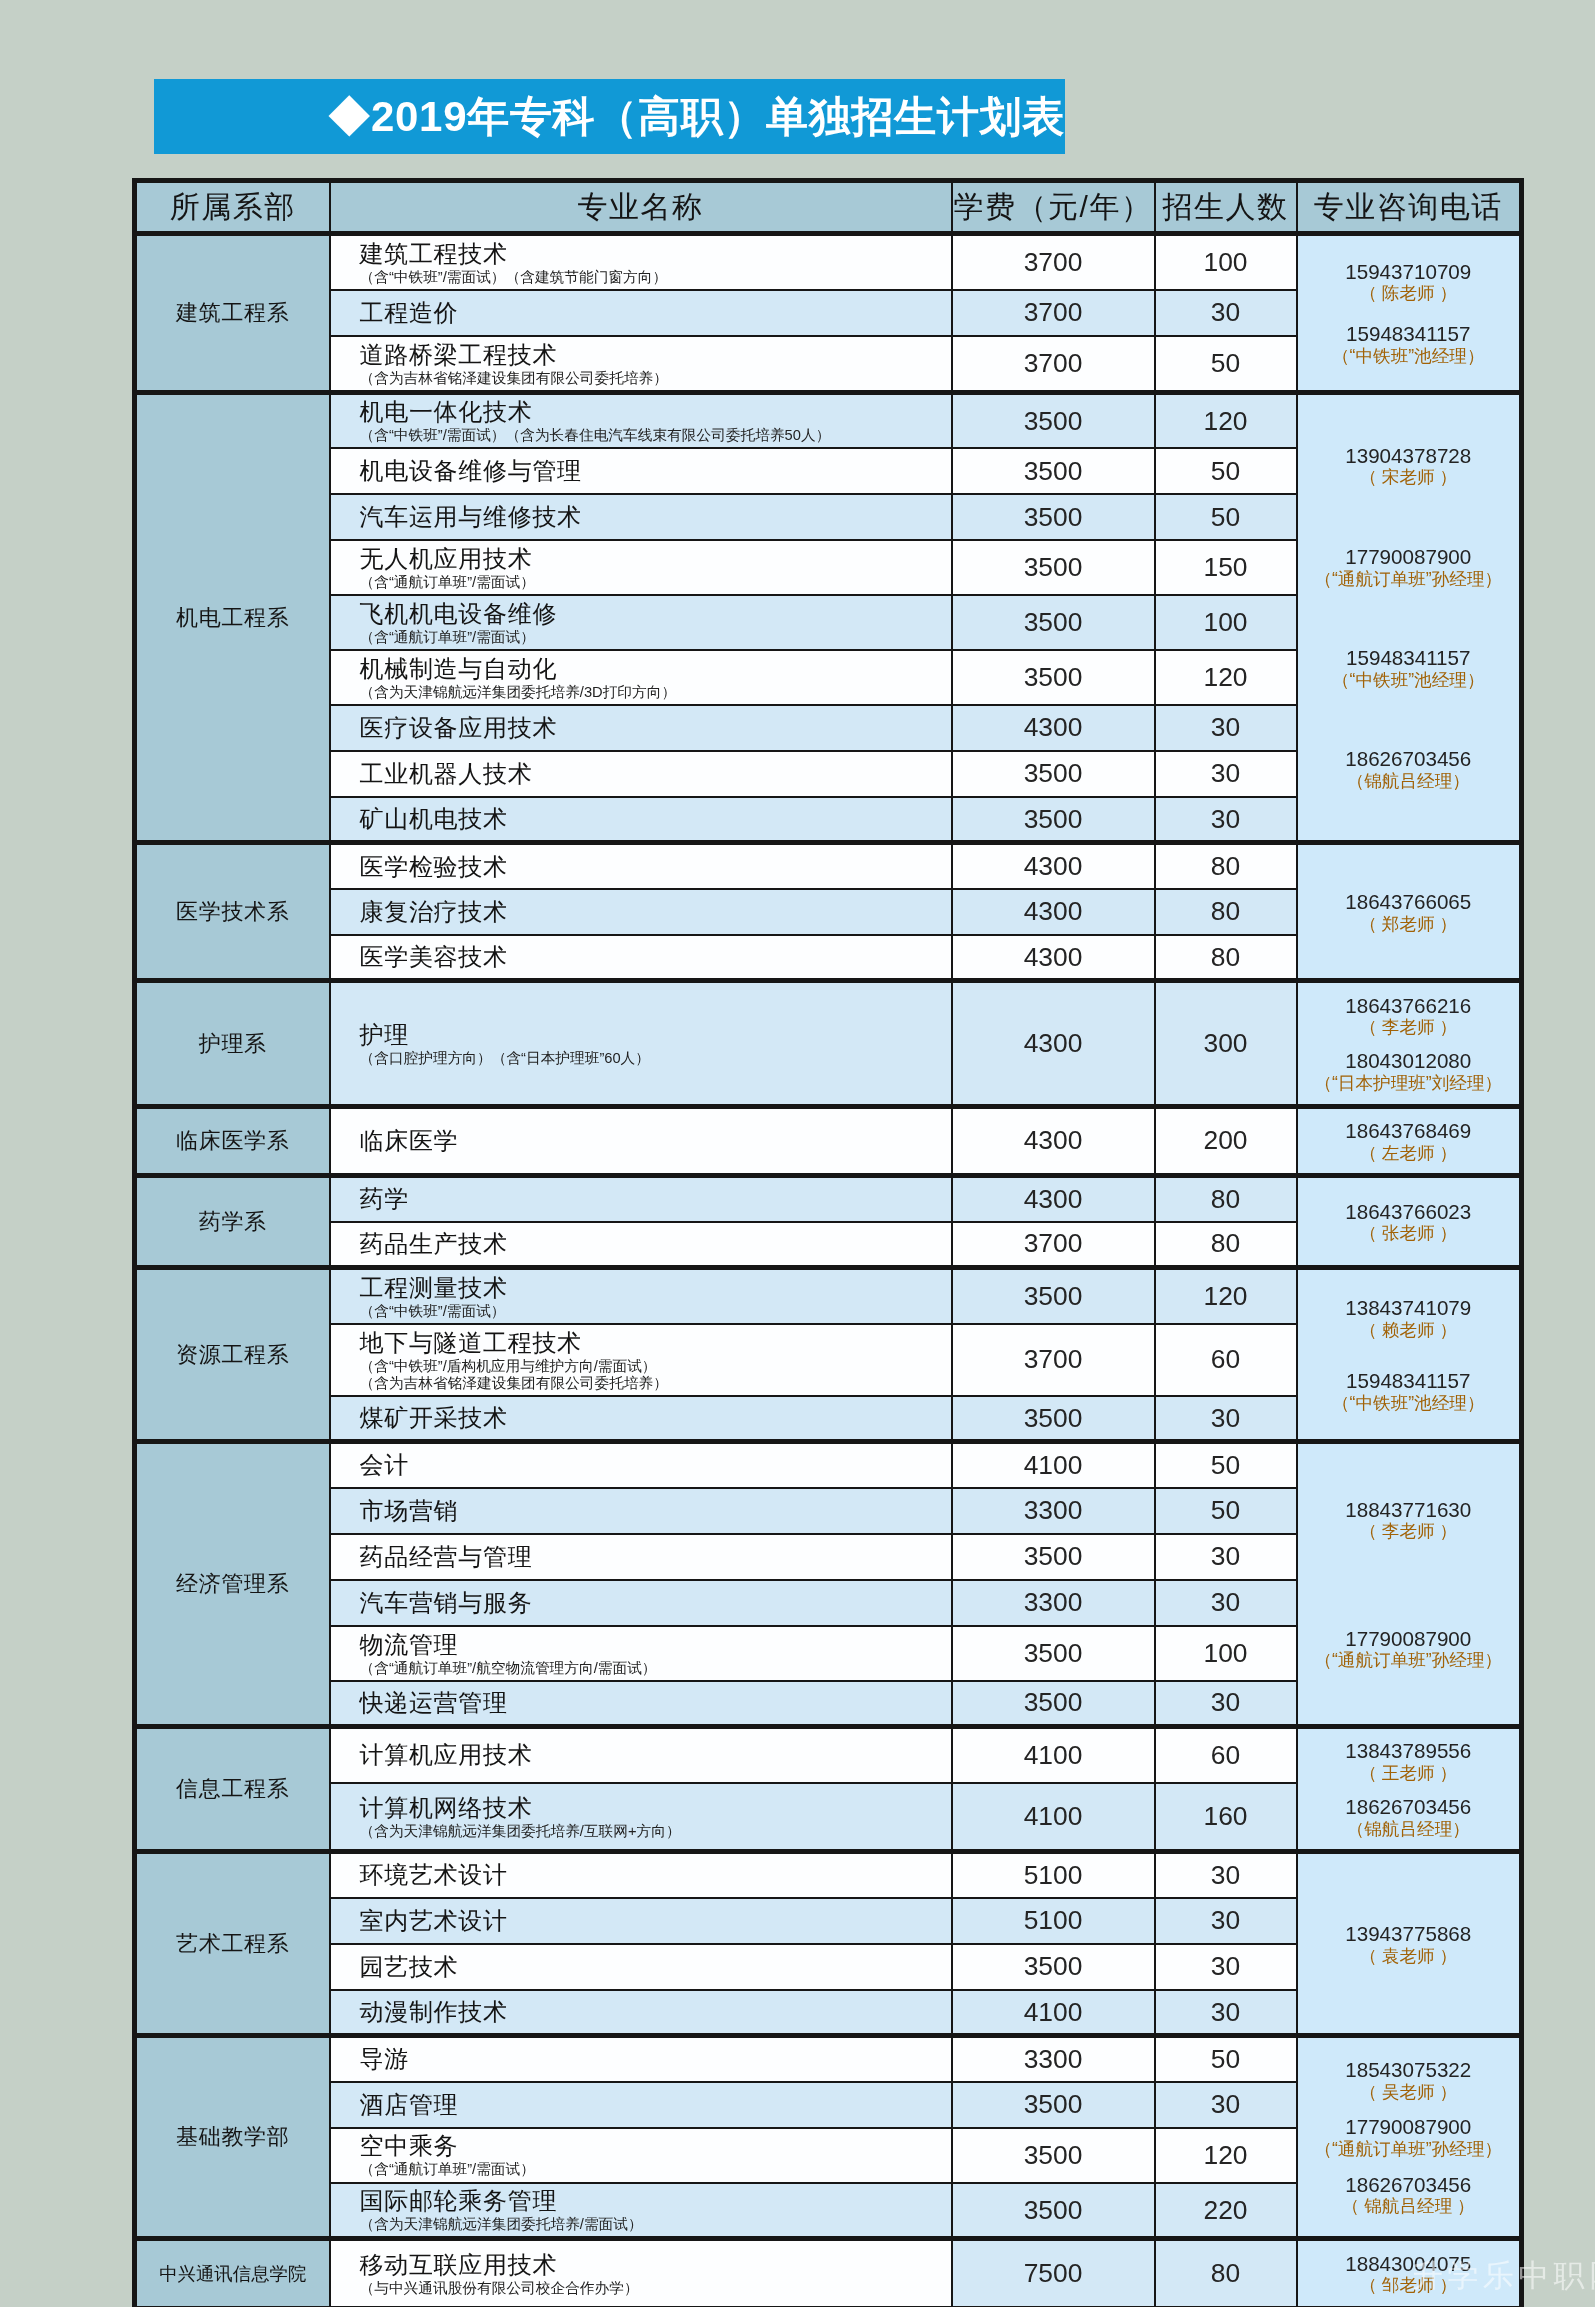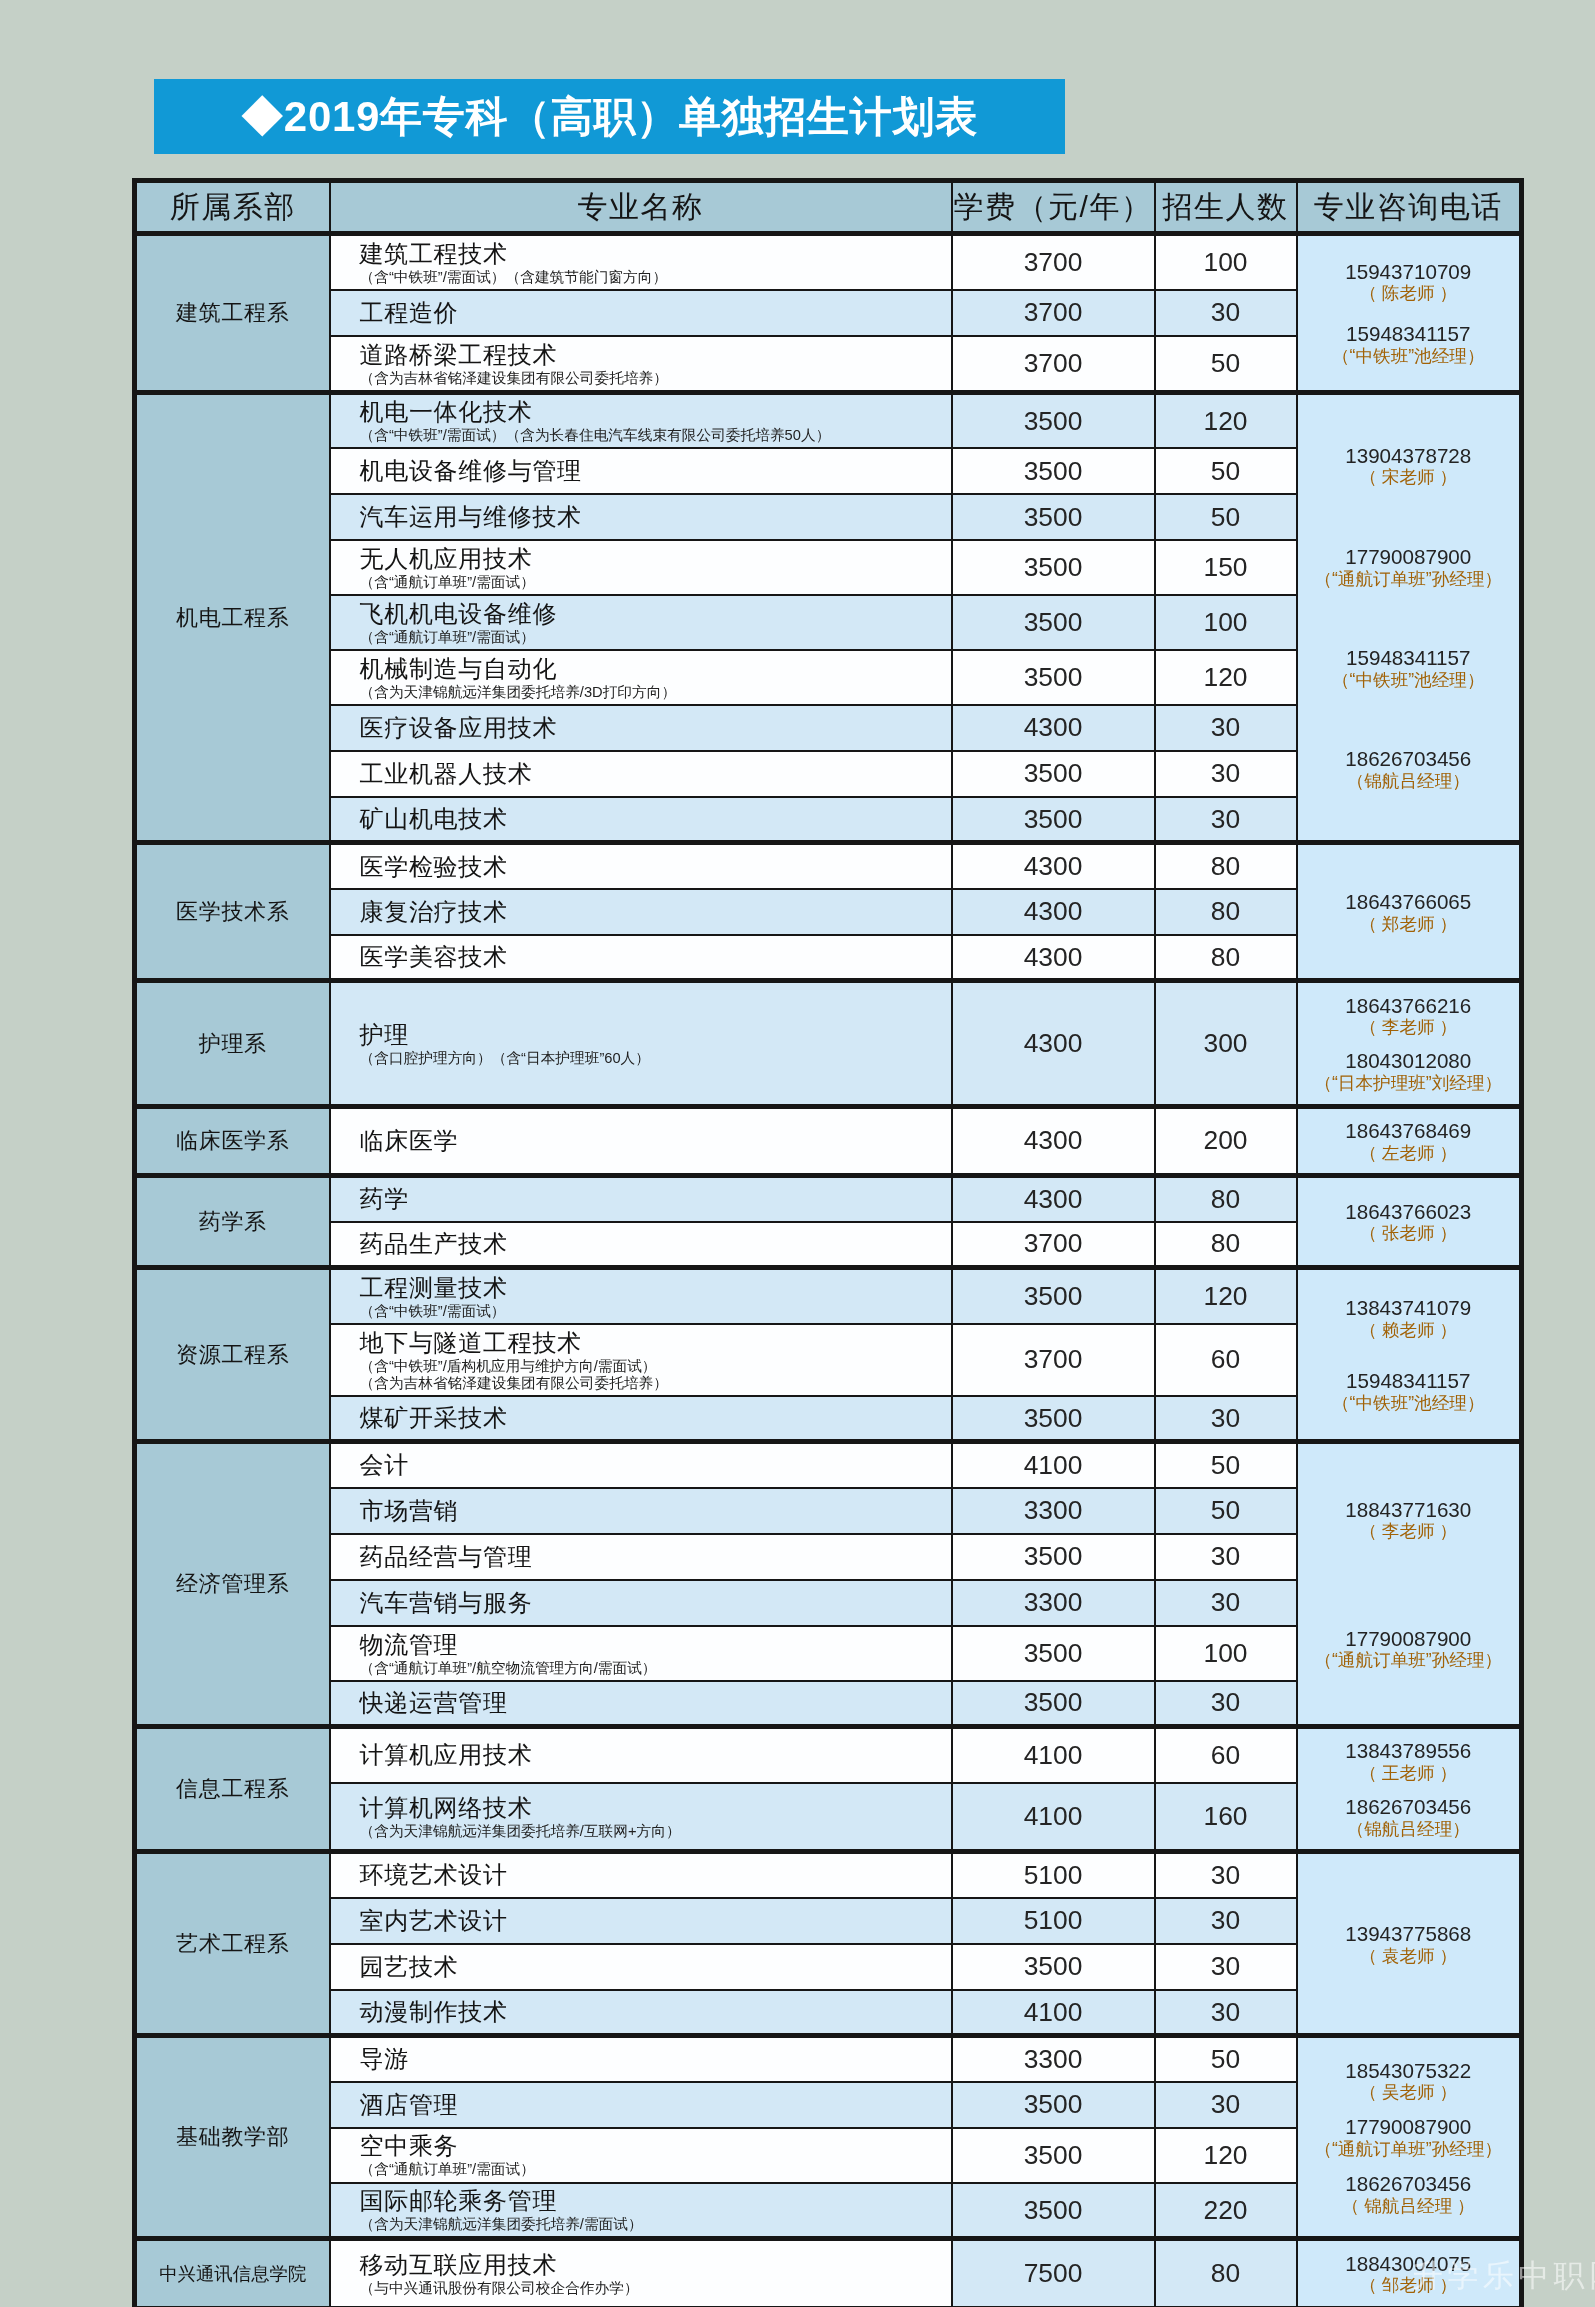--- a/index.html
+++ b/index.html
@@ -16,21 +16,21 @@
   html,body{margin:0;padding:0;}
   body{
     width:1595px;height:2307px;position:relative;overflow:hidden;
     background:var(--page-bg);
     font-family:"Liberation Sans", sans-serif;
     color:#111;
   }
   .titlebar{
     position:absolute;left:154px;top:79px;width:911px;height:75px;
     background:var(--title-bg);
-    display:flex;align-items:center;justify-content:center;
+    display:flex;align-items:center;justify-content:flex-end;
   }
   .titlebar span{
     color:var(--title-fg);font-size:42px;font-weight:bold;letter-spacing:0.7px;white-space:nowrap;
   }
   table.plan{
     position:absolute;left:132px;top:178px;width:1388px;
     border-collapse:collapse;table-layout:fixed;
     border:5.1px solid var(--line);
   }
   .plan th,.plan td{
@@ -466,21 +466,21 @@
         <td class="num bg-b">30</td>
       </tr>
       <tr class="gstart" style="height: 46px;">
         <td class="dept" rowspan="4">基础教学部</td>
         <td class="major bg-w">
           <div class="mname">导游</div>
         </td>
         <td class="num bg-w">3300</td>
         <td class="num bg-w">50</td>
         <td class="phone" rowspan="4">
-          <div class="pwrap" style="min-height: 170px;">
+          <div class="pwrap" style="min-height: 170px; justify-content: space-between;">
             <div class="pblock">
               <div class="pnum">18543075322</div>
               <div class="plabel">（ 吴老师 ）</div>
             </div>
             <div class="pblock">
               <div class="pnum">17790087900</div>
               <div class="plabel">（“通航订单班”孙经理）</div>
             </div>
             <div class="pblock">
               <div class="pnum">18626703456</div>

